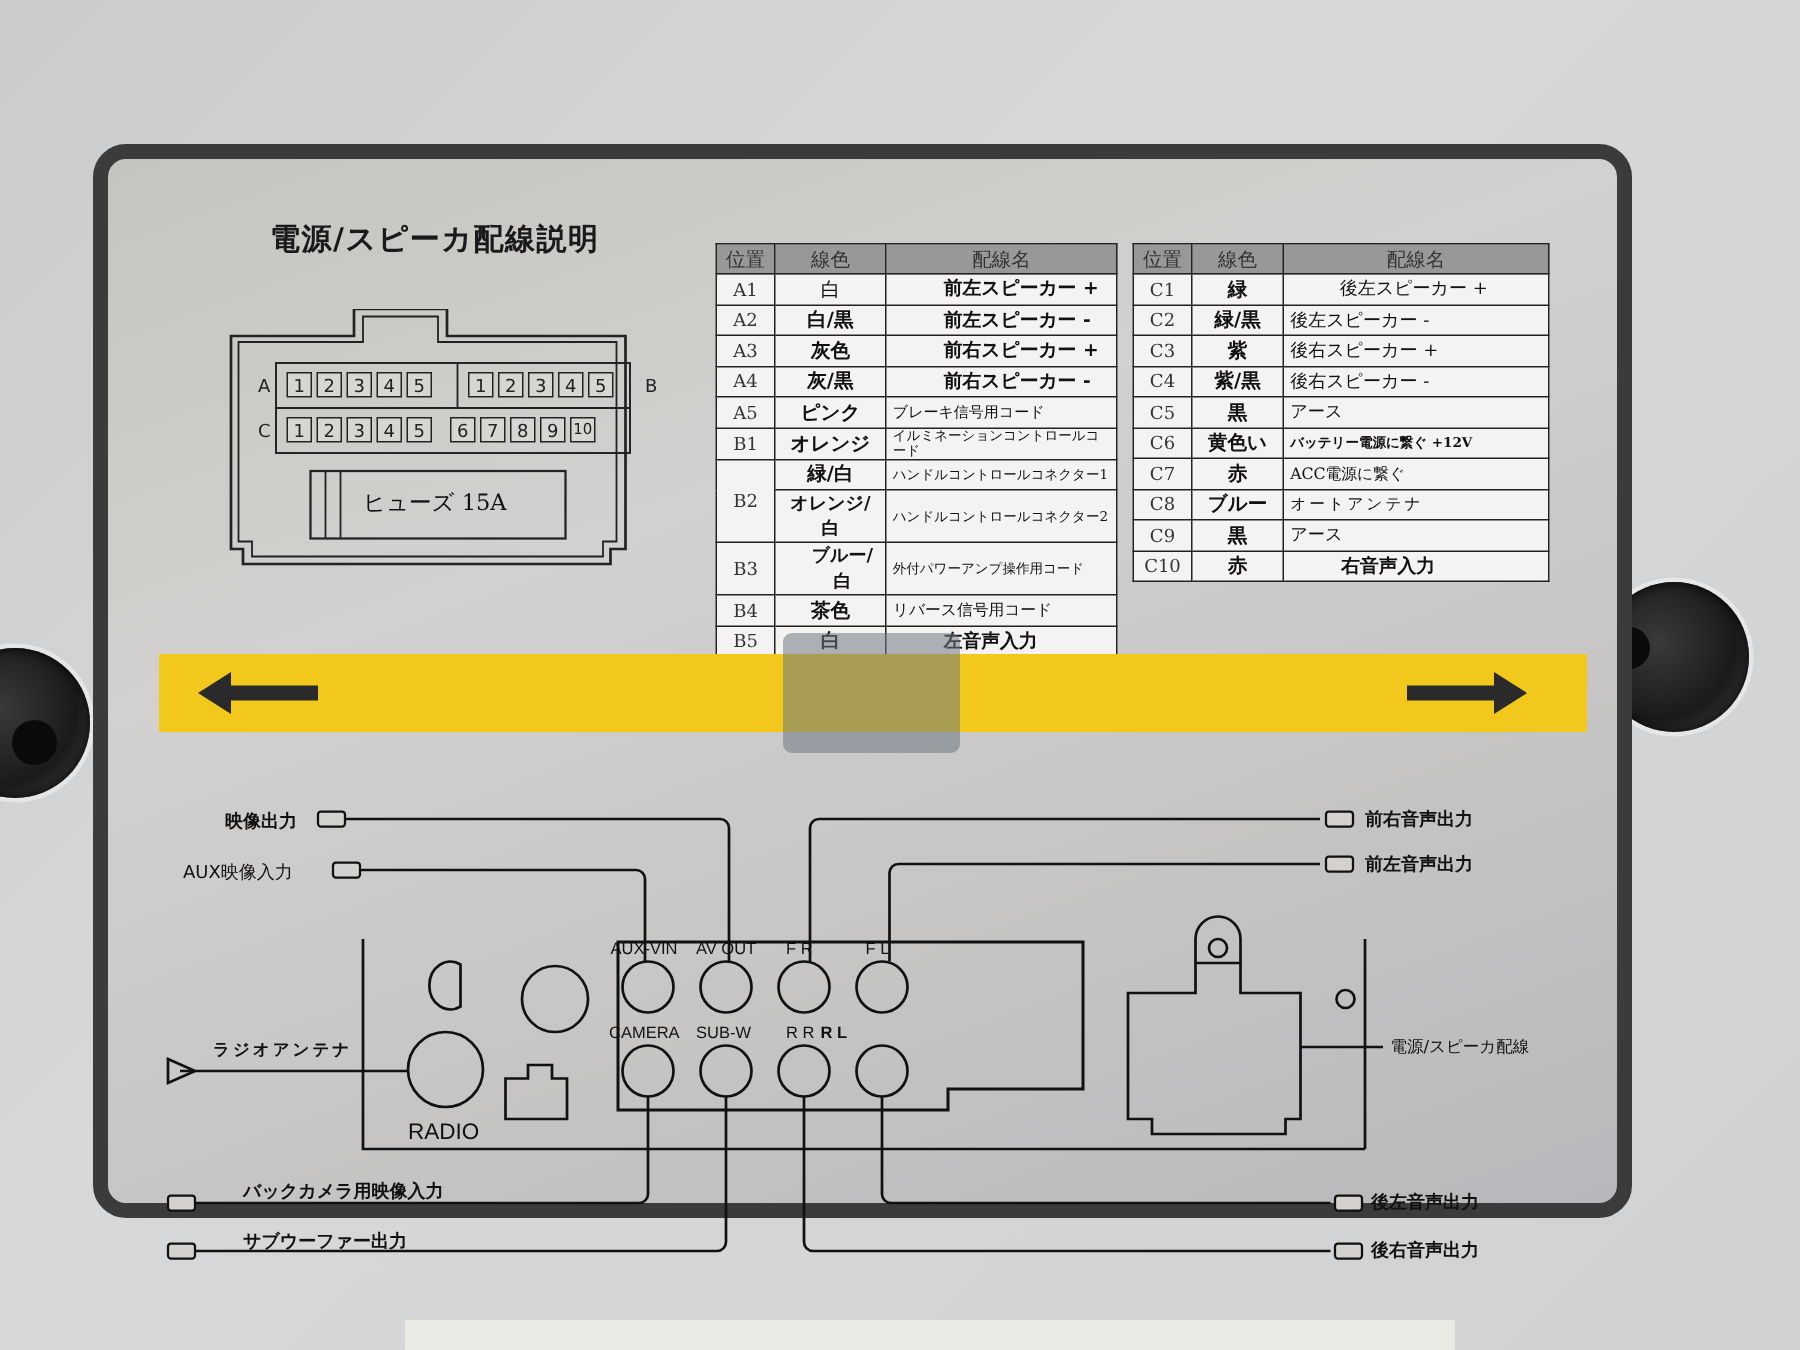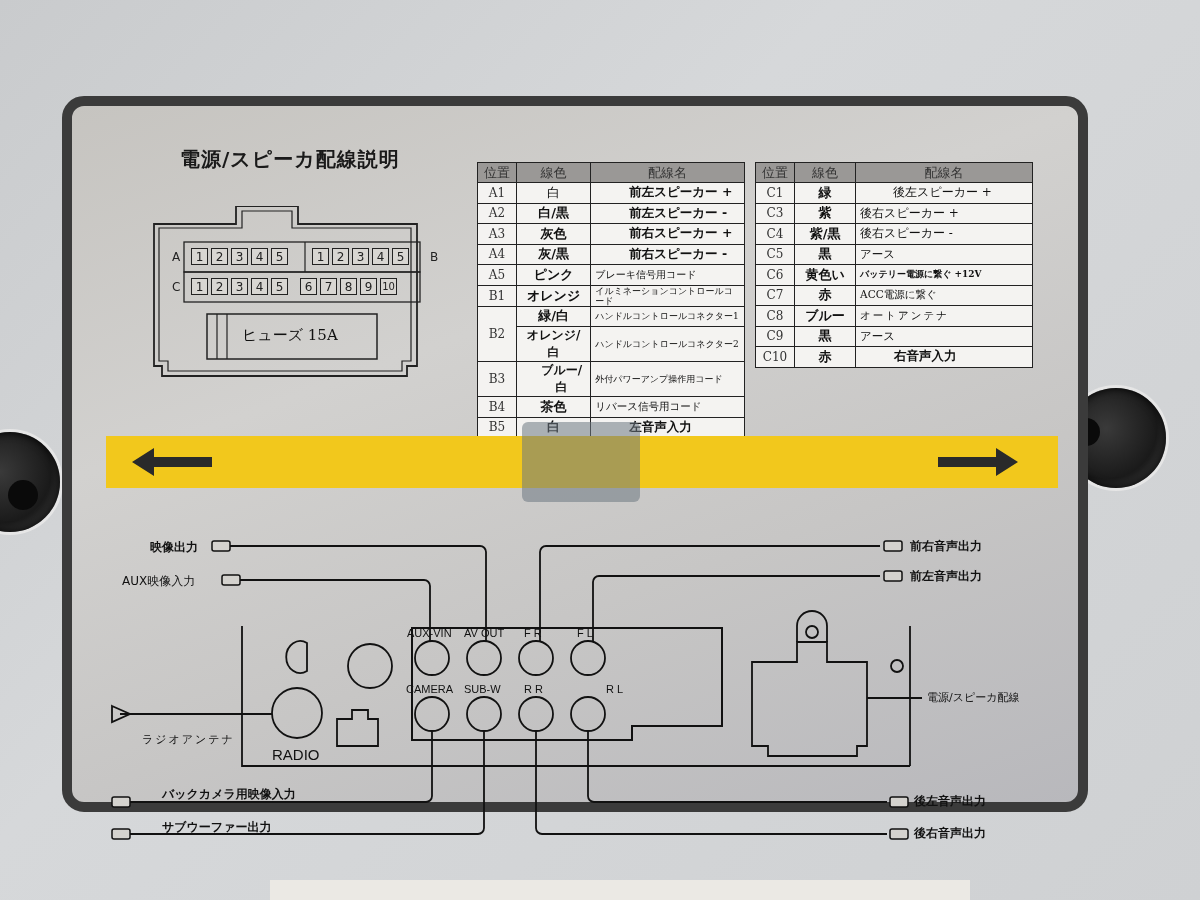--- a/index.html
+++ b/index.html
@@ -35,21 +35,21 @@
   table.wt td.name.b { font-weight:bold; font-family:"DejaVu Sans", sans-serif; font-size:12.5px;padding-left:38px; }
   table.wt td.name.sm { font-size:9px; }
   
   .band { position:absolute; left:34px; top:330px; width:952px; height:52px; background:#f2c81c; display:flex; align-items:center; justify-content:center; }
   .band .msg { font-size:25px; color:#1d1a10; letter-spacing:1px; font-family:"DejaVu Serif", serif; }
   .arrow { position:absolute; top:12px; width:80px; height:28px; }
   .tape { position:absolute; left:450px; top:316px; width:118px; height:80px; background:rgba(110,120,130,0.55); border-radius:6px; }
   
   svg.diag { position:absolute; left:0; top:0; }
   .dtext { position:absolute; font-size:12px; font-weight:bold; color:#111; white-space:nowrap; }
-  .dtext.light { font-weight:normal; font-size:11px; letter-spacing:2px;margin-top:40px; }
+  .dtext.light { font-weight:bold; font-size:11px; letter-spacing:2px; }
   .jack { position:absolute; font-size:11px; color:#111; font-family:"Liberation Sans", sans-serif; }
 </style>
 </head>
 <body>
 
 <div class="hole" style="left:-40px;top:432px;width:100px;height:100px;">
   <div class="inner" style="left:48px;top:48px;width:30px;height:30px;"></div>
 </div>
 <div class="hole" style="left:1066px;top:388px;width:100px;height:100px;">
   <div class="inner" style="left:6px;top:30px;width:28px;height:28px;"></div>
@@ -174,20 +174,25 @@
       <th>位置</th>
       <th>線色</th>
       <th>配線名</th>
     </tr>
     <tr>
           <td class="pos">C1</td>
           <td class="col">緑</td>
           <td class="name" style="font-size:12px;padding-left:37px;">後左スピーカー +</td>
         </tr>
     <tr>
+          <td class="pos">C2</td>
+          <td class="col">緑/黒</td>
+          <td class="name" style="font-size:12px;">後左スピーカー -</td>
+        </tr>
+    <tr>
           <td class="pos">C3</td>
           <td class="col">紫</td>
           <td class="name" style="font-size:12px;">後右スピーカー +</td>
         </tr>
     <tr>
           <td class="pos">C4</td>
           <td class="col">紫/黒</td>
           <td class="name" style="font-size:12px;">後右スピーカー -</td>
         </tr>
     <tr>
@@ -301,15 +306,15 @@
   <span class="dtext" style="left:842px;top:687px;">後左音声出力</span>
   <span class="dtext" style="left:842px;top:719px;">後右音声出力</span>
 
   <span class="jack" style="left:335px;top:521px;">AUX-VIN</span>
   <span class="jack" style="left:392px;top:521px;">AV OUT</span>
   <span class="jack" style="left:452px;top:521px;">F R</span>
   <span class="jack" style="left:505px;top:521px;">F L</span>
   <span class="jack" style="left:334px;top:577px;">CAMERA</span>
   <span class="jack" style="left:392px;top:577px;">SUB-W</span>
   <span class="jack" style="left:452px;top:577px;">R R</span>
-  <span class="jack" style="left:534px;top:577px;">R L</span>
+  <span class="jack" style="left:475px;top:577px;font-weight:bold;">R L</span>
   <span class="jack" style="left:200px;top:640px;font-size:15px;">RADIO</span>
 </div>
 
 </body></html>

